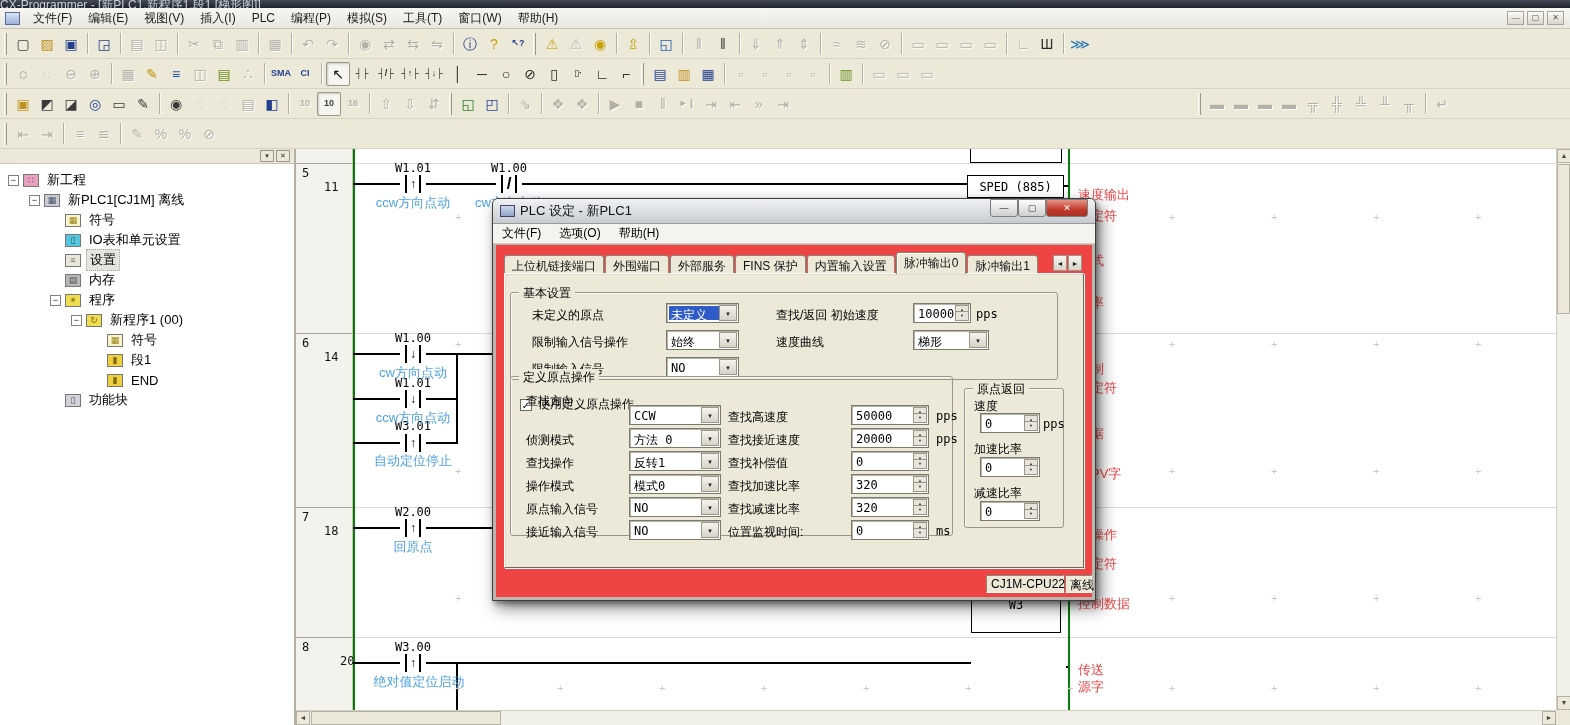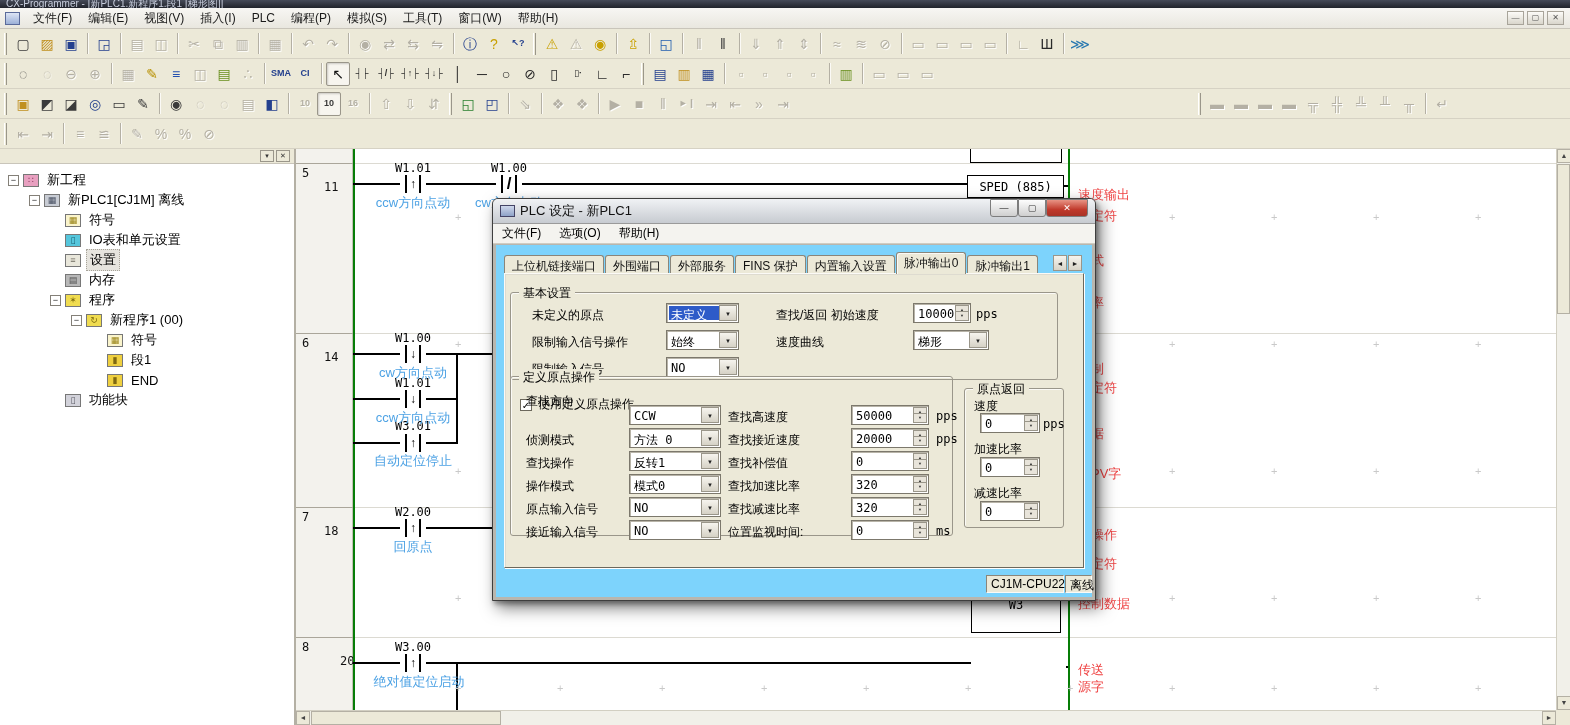--- a/index.html
+++ b/index.html
@@ -1,20 +1,20 @@
 <!DOCTYPE html>
 <html><head>
 <meta charset="utf-8">
 <style>
   * { box-sizing: border-box; margin:0; padding:0; }
   html,body { width:1570px; height:725px; overflow:hidden; }
   body { font-family:"Liberation Sans","DejaVu Sans",sans-serif; background:#ece9d8; position:relative; font-size:12px; }
 
   
-  .titlestrip { height:8px; background:linear-gradient(#454a58,#20232b); overflow:hidden; color:#c8cedd; font-size:10px; padding-left:6px; }
+  .titlestrip { height:8px; background:linear-gradient(#454a58,#20232b); overflow:hidden; color:#c8cedd; font-size:12px; }
   .titlestrip span{ display:block; margin-top:-3px; white-space:nowrap; }
   .menubar { height:21px; display:flex; align-items:center; background:linear-gradient(#f7f6f3,#e9e7df); border-bottom:1px solid #c9c5ba; padding-left:3px; }
   .mdi-icon { width:15px; height:13px; border:1px solid #5a6a9a; background:linear-gradient(#dce4f4,#9cb0d8); margin:0 5px 0 2px; }
   .menu-item { padding:2px 8px; color:#1a1a1a; }
   .win-ctrls { margin-left:auto; display:flex; gap:3px; padding-right:6px; }
   .win-ctrl { width:17px; height:14px; border:1px solid #a8a49a; background:linear-gradient(#fcfbf8,#d9d6cc); font-size:8px; line-height:12px; text-align:center; color:#555; }
 
   
   .tbrow { height:30px; display:flex; align-items:center; background:#ece9d8; border-bottom:1px solid #d6d2c4; padding-left:1px; }
   .tb-handle { width:3px; height:22px; border-left:1px solid #ffffff; border-right:1px solid #9a968a; margin:0 4px 0 3px; }
@@ -77,21 +77,21 @@
             background:#b9b6ae; border:1px solid #3e3e3e; border-radius:6px 6px 0 0;
             box-shadow:5px 7px 16px rgba(0,0,0,.5), 2px 3px 5px rgba(0,0,0,.35); }
   .dlg-title { height:25px; display:flex; align-items:center; padding:0 7px; font-size:13px; color:#111;
                background:linear-gradient(#f0f2f5,#c7cbd1); border-radius:5px 5px 0 0; border-bottom:1px solid #9a9a9a; }
   .dlg-icon { width:15px; height:12px; border:1px solid #446; background:linear-gradient(#cfd8ec,#8fa3c8); margin-right:5px; }
   .dlg-btns { margin-left:auto; display:flex; margin-top:-6px; }
   .dbtn { width:28px; height:18px; border:1px solid #7d7d7d; background:linear-gradient(#fdfdfd,#cfcfcf); font-size:9px; line-height:16px; text-align:center; color:#333; border-radius:0 0 3px 3px; margin-left:0; }
   .dbtn.close { width:42px; background:linear-gradient(#e89384,#c0392b 60%,#a93226); color:#fff; font-weight:bold; }
   .dlg-menu { height:20px; background:#f4f3ef; border-bottom:1px solid #cfccc2; display:flex; align-items:center; font-size:12px; }
   .dlg-menu span { padding:2px 9px; }
-  .dlg-body { position:absolute; left:3px; right:3px; top:46px; bottom:3px; background:#7dd3fc; }
+  .dlg-body { position:absolute; left:3px; right:3px; top:46px; bottom:3px; background:#ef4444; }
 
   .tabs { position:absolute; left:8px; top:7px; height:22px; display:flex; align-items:flex-end; font-size:12px; }
   .tab { padding:2px 7px 3px 7px; height:19px; border:1px solid #8a867a; border-bottom:none; background:#ece9d8; border-radius:3px 3px 0 0; margin-right:1px; color:#111; }
   .tab.active { height:22px; box-shadow:inset 1px 1px 0 #fbfaf6; position:relative; z-index:2; }
   .tab-arrow { position:absolute; width:14px; height:16px; top:10px; border:1px solid #9a968a; background:linear-gradient(#f6f4ee,#d8d4c8); font-size:7px; text-align:center; line-height:15px; color:#222; }
   .page { position:absolute; left:8px; right:8px; top:28px; height:295px; background:#ece9d8;
           border:1px solid; border-color:#fbfaf6 #6c685c #6c685c #fbfaf6; box-shadow:inset 1px 1px 0 #dedbd0, 1px 1px 0 #fff; }
   .group { position:absolute; border:1px solid #9a968a; border-radius:3px; box-shadow:inset 1px 1px 0 #fbfaf6; }
   .glabel { position:absolute; top:-8px; left:8px; background:#ece9d8; padding:0 4px; font-size:12px; }
   .flabel { position:absolute; font-size:12px; color:#000; white-space:nowrap; }

